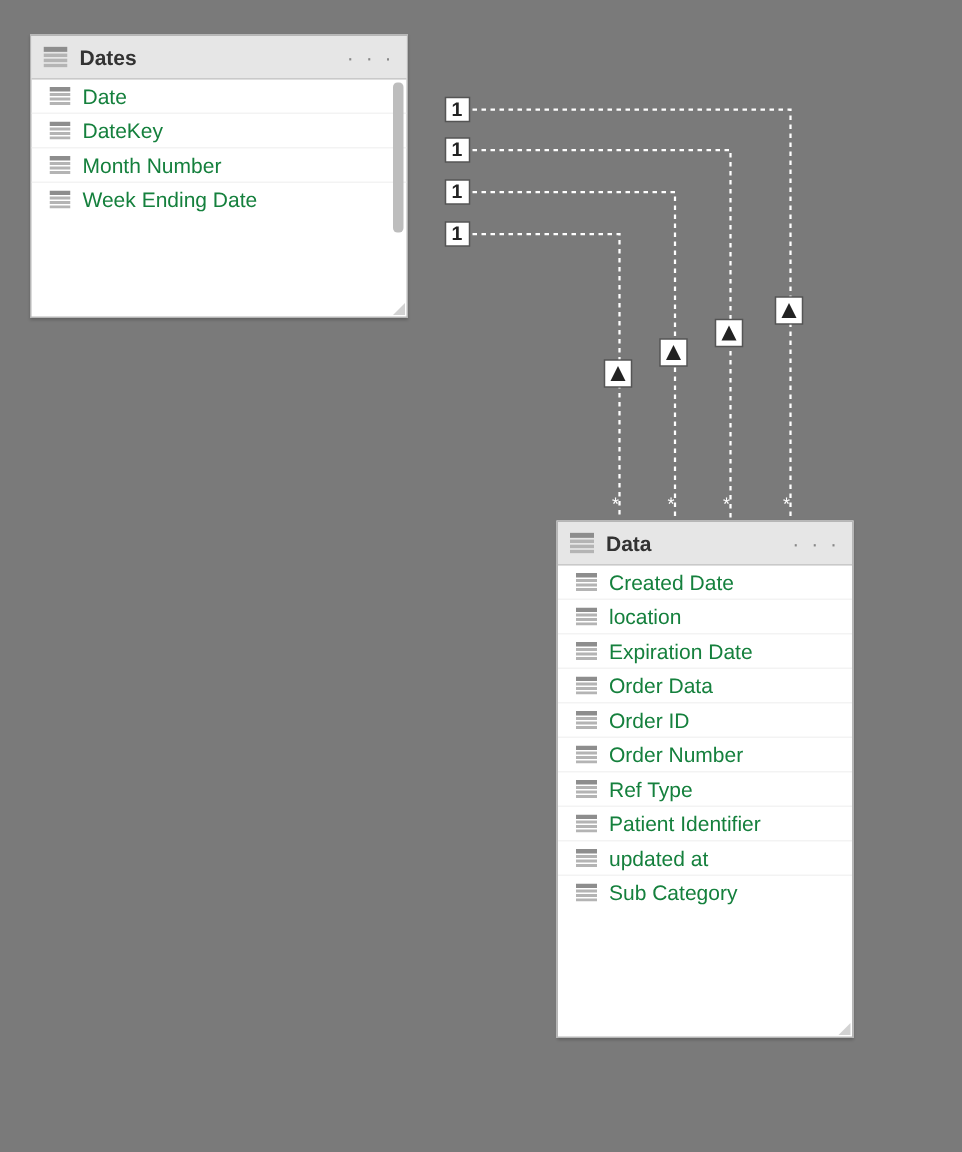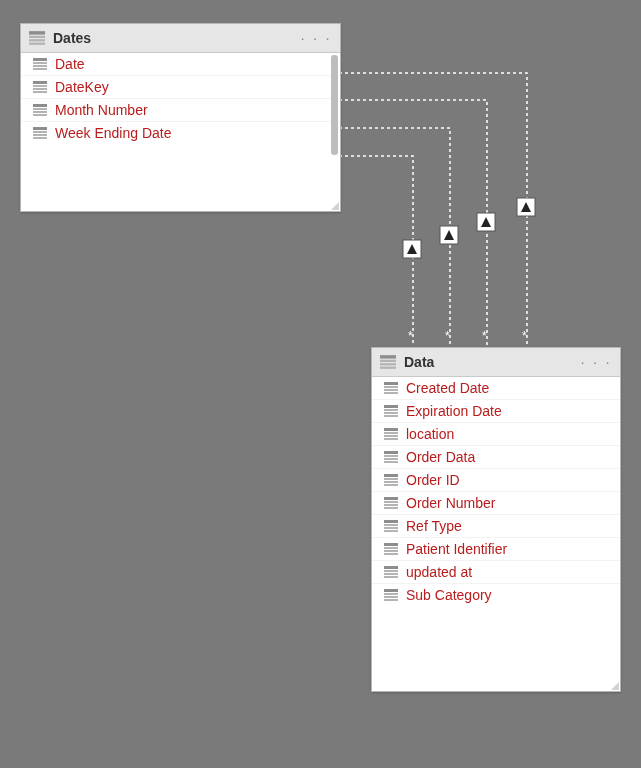--- a/index.html
+++ b/index.html
@@ -47,21 +47,21 @@
   }
   .table-body {
     position: relative;
     overflow: hidden;
   }
   .field-row {
     display: flex;
     align-items: center;
     gap: 8px;
     padding: 3px 8px 3px 12px;
-    color: #b91c1c;
+    color: #15803d;
     border-top: 1px solid #f3f3f3;
   }
   .field-row:first-child { border-top: none; }
   .icon-table {
     width: 14px;
     height: 12px;
     flex: 0 0 auto;
   }
   .icon-header {
     width: 16px;
@@ -163,21 +163,21 @@
     <g pointer-events="auto">
       <path class="rel-line" d="M 297 156 L 413 156 L 413 345"></path>
       <rect class="end-box" x="297" y="148" width="16" height="16"></rect>
       <text class="end-text" x="301" y="160">1</text>
       <rect class="end-box" x="403" y="240" width="18" height="18"></rect>
       <polygon class="arrow" points="412,244 407,254 417,254"></polygon>
       <text class="star" x="408" y="340">*</text>
     </g>
   </svg>
 
-  <div class="table-card" style="left:20px; top:23px; width:321px; height:189px;">
+  <div class="table-card" style="left:20px; top:23px; width:252px; height:189px;">
     <div class="table-header">
       <svg class="icon-table icon-header" viewBox="0 0 14 12">
         <rect class="top" x="0" y="0" width="14" height="3"></rect>
         <rect class="bar" x="0" y="4" width="14" height="2"></rect>
         <rect class="bar" x="0" y="7" width="14" height="2"></rect>
         <rect class="bar" x="0" y="10" width="14" height="2"></rect>
       </svg>
       <span class="table-title">Dates</span>
       <span class="dots">· · ·</span>
     </div>
@@ -216,21 +216,21 @@
             <rect class="bar" x="0" y="7" width="14" height="2"></rect>
             <rect class="bar" x="0" y="10" width="14" height="2"></rect>
           </svg>
         <span>Week Ending Date</span>
       </div>
       <div class="scrollbar-v"></div>
     </div>
     <div class="resize-grip"></div>
   </div>
 
-  <div class="table-card" style="left:371px; top:347px; width:250px; height:345px;">
+  <div class="table-card" style="left:371px; top:347px; width:198px; height:345px;">
     <div class="table-header">
       <svg class="icon-table icon-header" viewBox="0 0 14 12">
         <rect class="top" x="0" y="0" width="14" height="3"></rect>
         <rect class="bar" x="0" y="4" width="14" height="2"></rect>
         <rect class="bar" x="0" y="7" width="14" height="2"></rect>
         <rect class="bar" x="0" y="10" width="14" height="2"></rect>
       </svg>
       <span class="table-title">Data</span>
       <span class="dots">· · ·</span>
     </div>
@@ -244,30 +244,30 @@
           </svg>
           <span>Created Date</span>
         </div>
       <div class="field-row">
           <svg class="icon-table" viewBox="0 0 14 12">
             <rect class="top" x="0" y="0" width="14" height="3"></rect>
             <rect class="bar" x="0" y="4" width="14" height="2"></rect>
             <rect class="bar" x="0" y="7" width="14" height="2"></rect>
             <rect class="bar" x="0" y="10" width="14" height="2"></rect>
           </svg>
+          <span>location</span>
+        </div>
+      <div class="field-row">
+          <svg class="icon-table" viewBox="0 0 14 12">
+            <rect class="top" x="0" y="0" width="14" height="3"></rect>
+            <rect class="bar" x="0" y="4" width="14" height="2"></rect>
+            <rect class="bar" x="0" y="7" width="14" height="2"></rect>
+            <rect class="bar" x="0" y="10" width="14" height="2"></rect>
+          </svg>
           <span>Expiration Date</span>
-        </div>
-      <div class="field-row">
-          <svg class="icon-table" viewBox="0 0 14 12">
-            <rect class="top" x="0" y="0" width="14" height="3"></rect>
-            <rect class="bar" x="0" y="4" width="14" height="2"></rect>
-            <rect class="bar" x="0" y="7" width="14" height="2"></rect>
-            <rect class="bar" x="0" y="10" width="14" height="2"></rect>
-          </svg>
-          <span>location</span>
         </div>
       <div class="field-row">
           <svg class="icon-table" viewBox="0 0 14 12">
             <rect class="top" x="0" y="0" width="14" height="3"></rect>
             <rect class="bar" x="0" y="4" width="14" height="2"></rect>
             <rect class="bar" x="0" y="7" width="14" height="2"></rect>
             <rect class="bar" x="0" y="10" width="14" height="2"></rect>
           </svg>
           <span>Order Data</span>
         </div>

